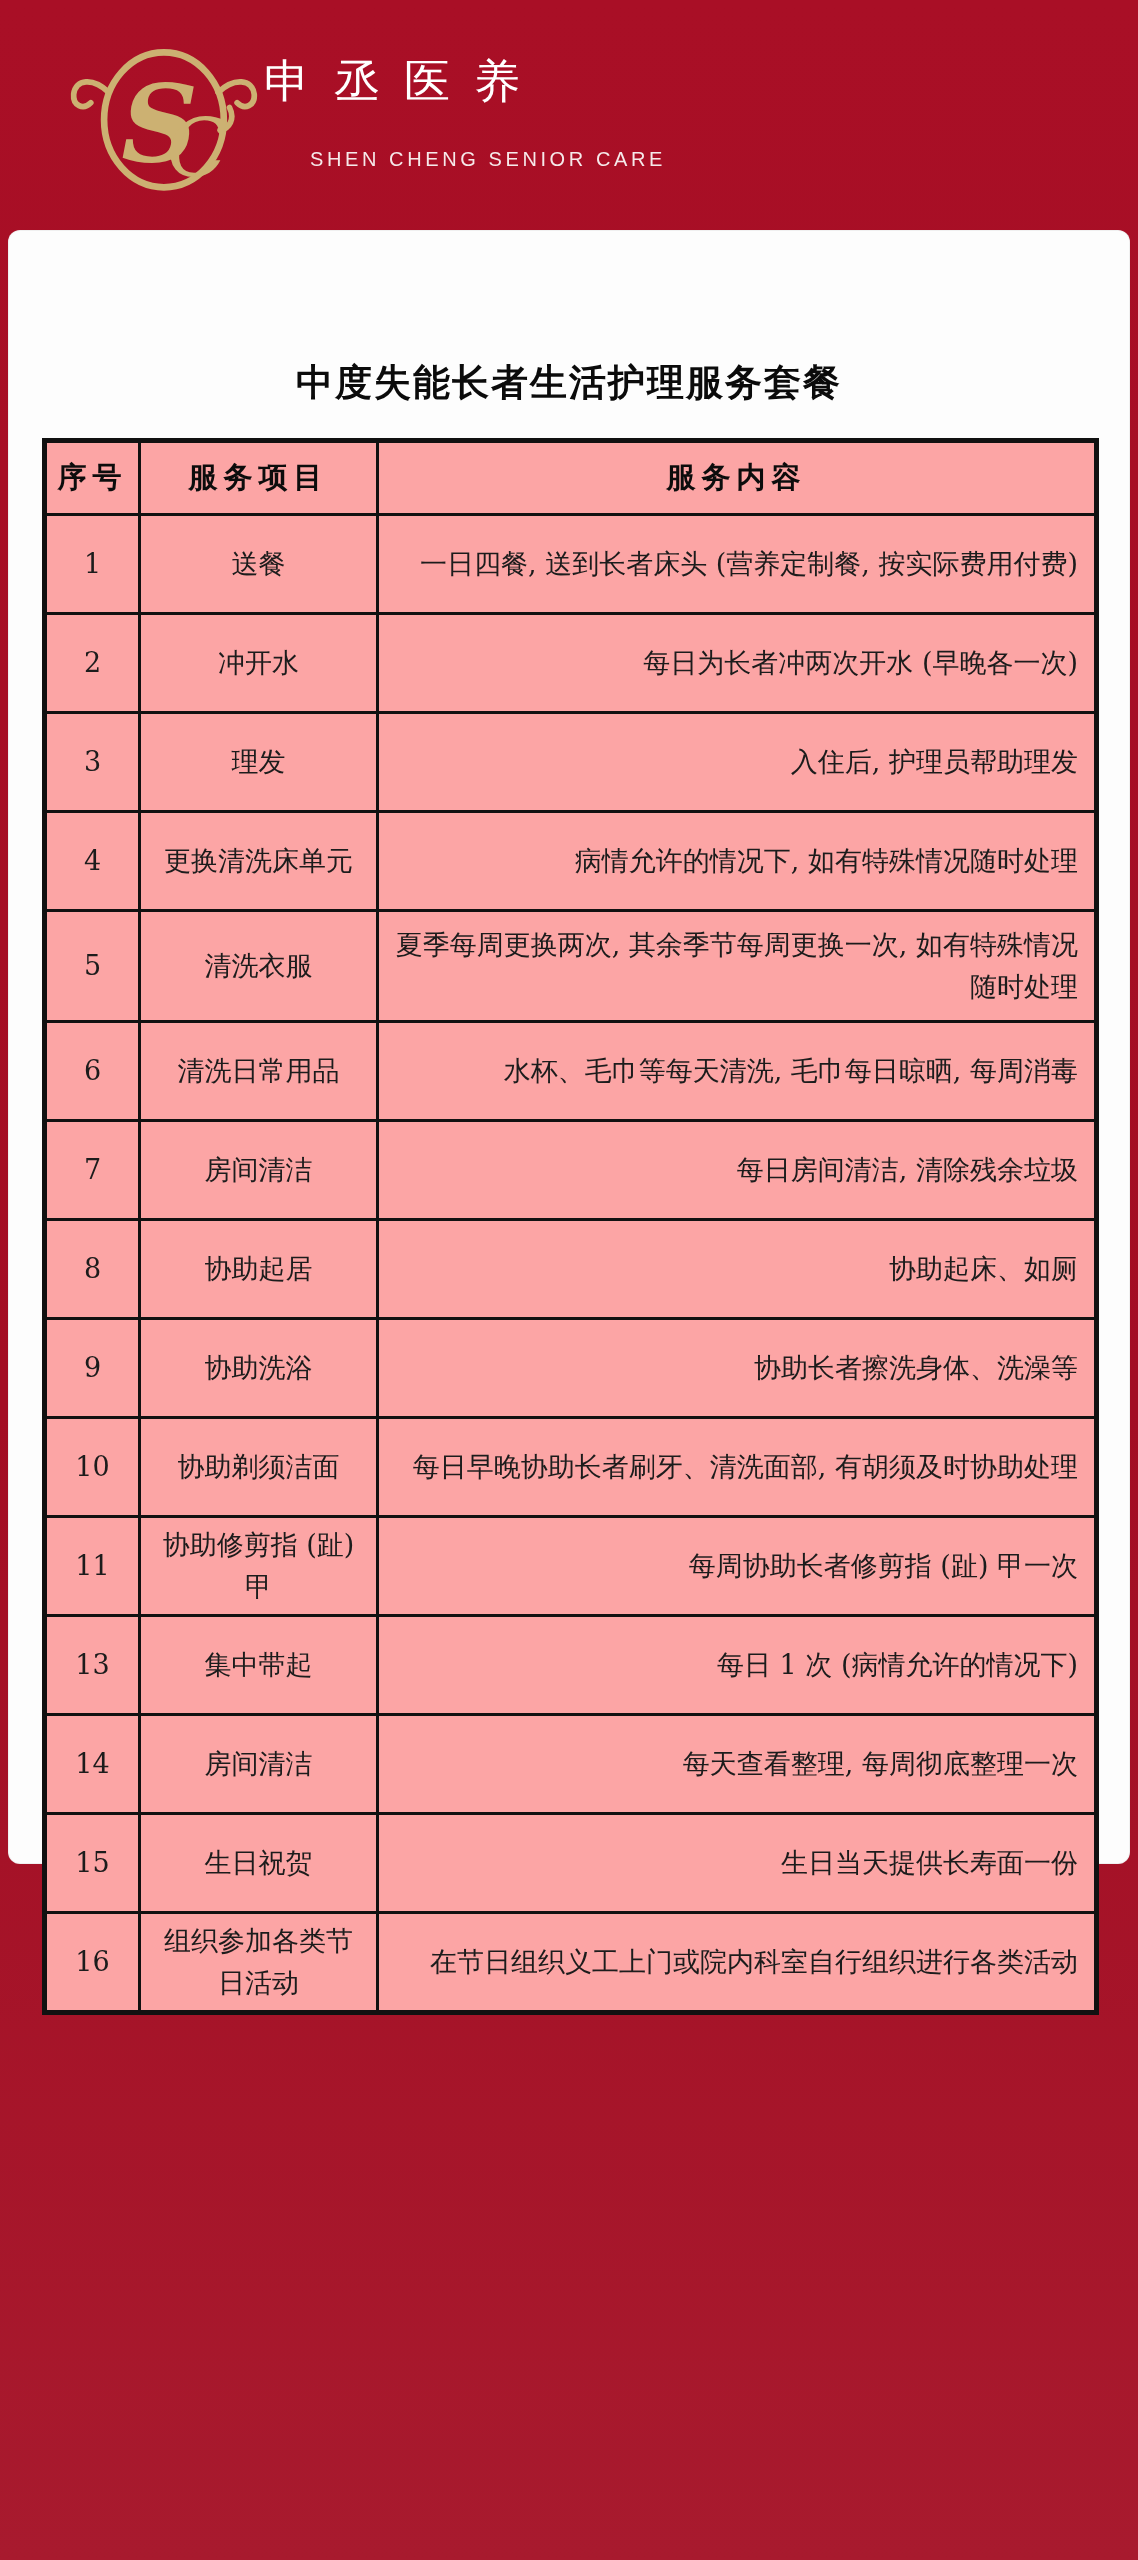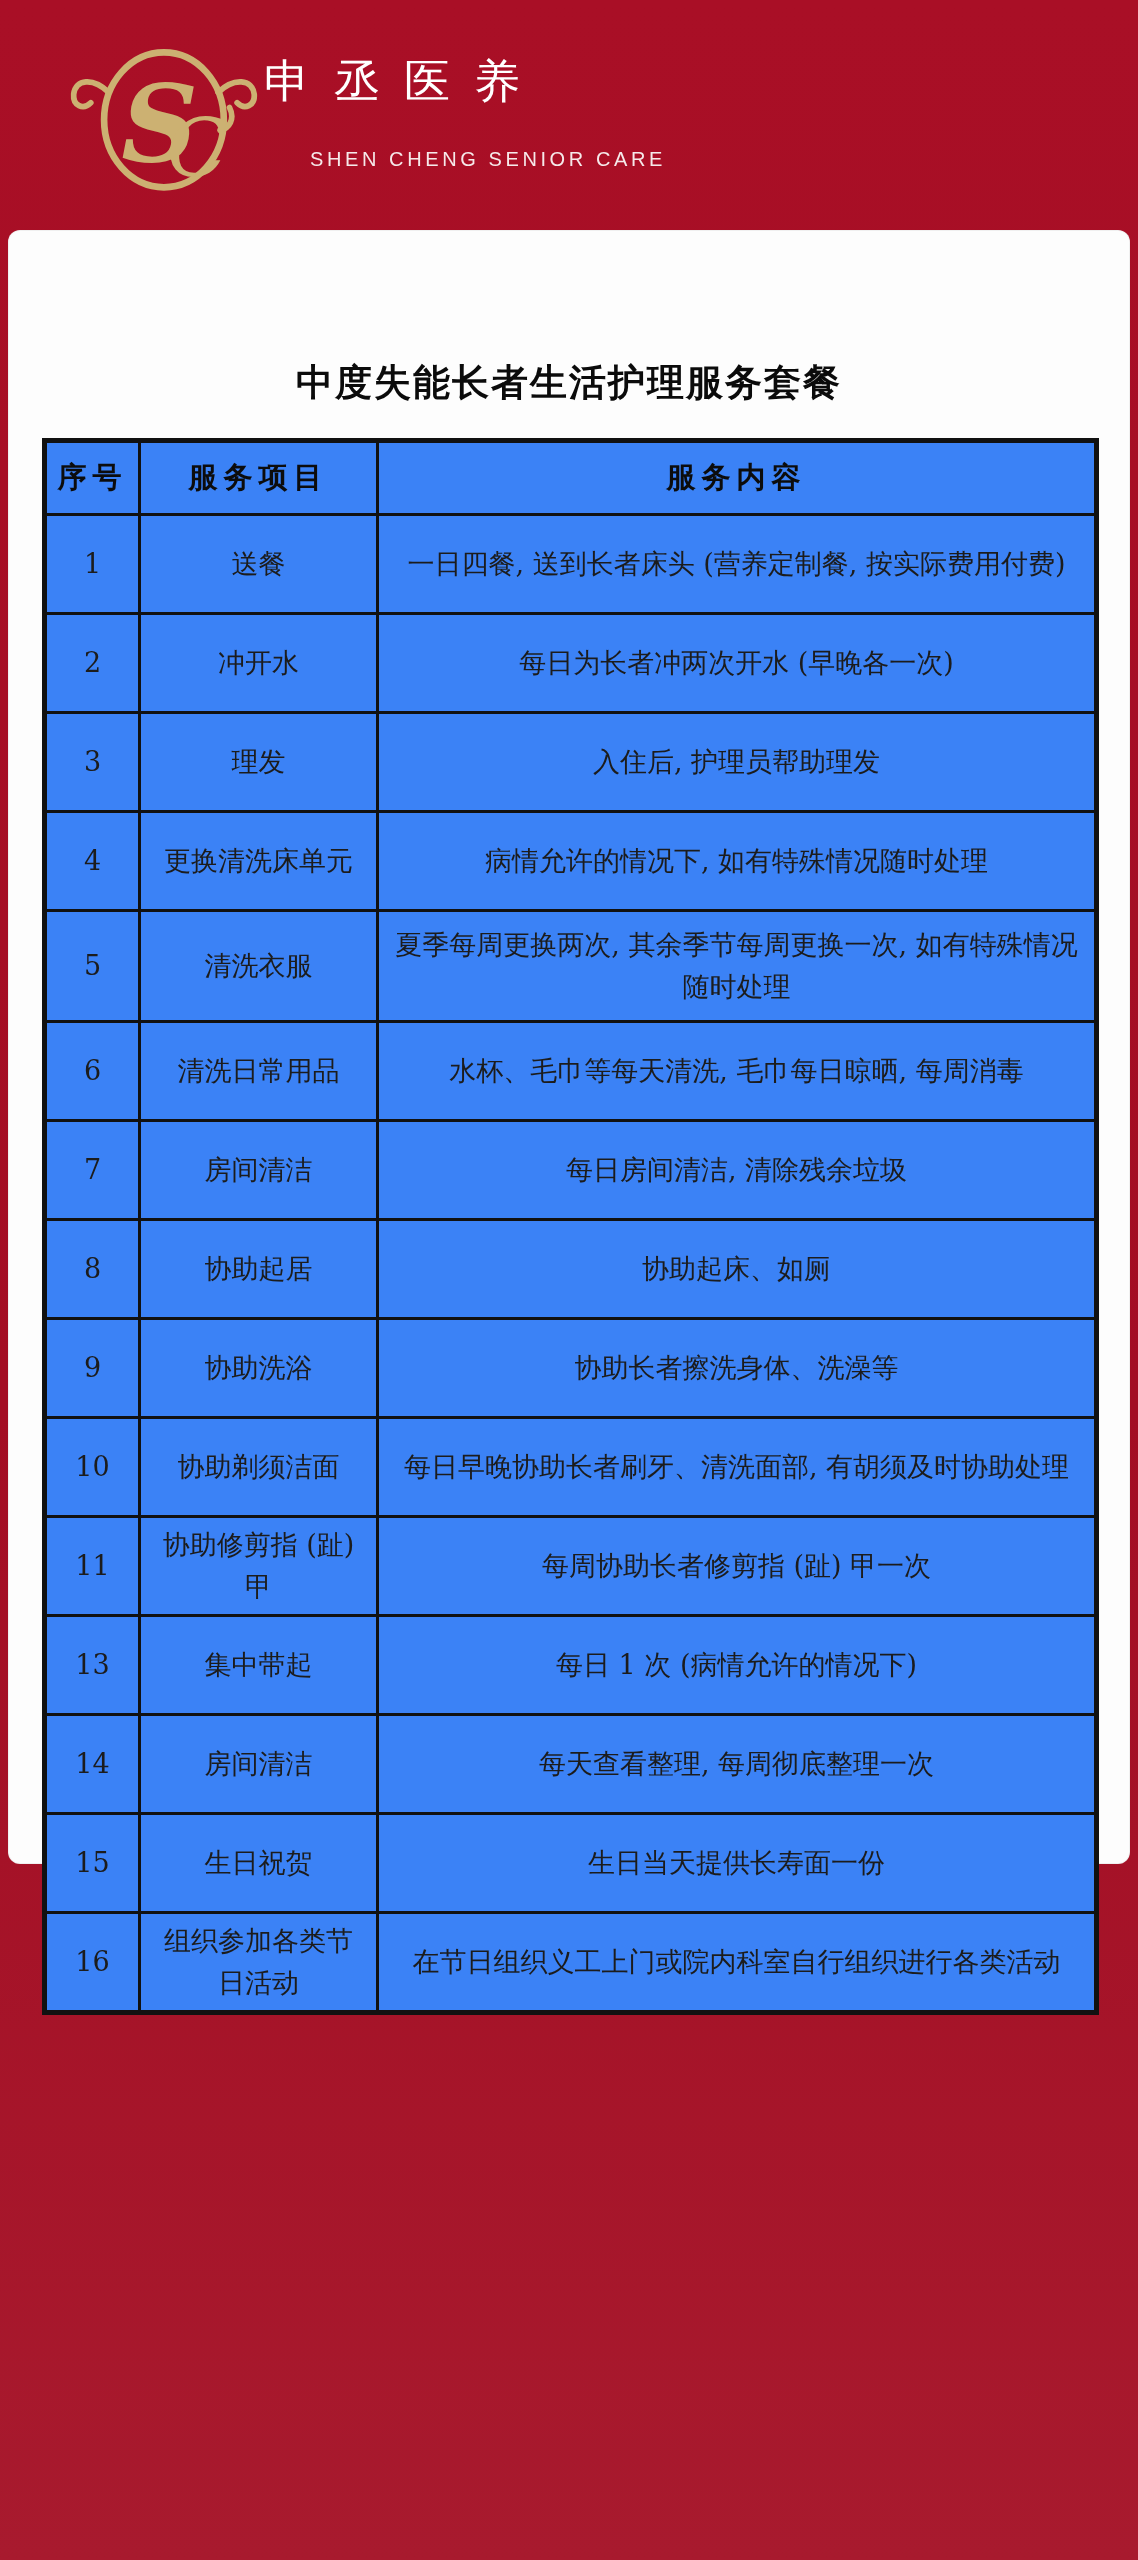--- a/index.html
+++ b/index.html
@@ -71,21 +71,21 @@
   }
 
   
   table.svc {
     position: absolute;
     left: 34px; top: 208px;
     width: 1052px;
     border-collapse: collapse;
     table-layout: fixed;
     color: #1c1c1c;
-    background: #3b82f6;
+    background: #fca5a5;
     border: 5px solid #111111;
   }
   table.svc th, table.svc td {
     border: 3px solid #111111;
   }
   table.svc th {
     height: 68px;
     font-family: "DejaVu Sans", "Liberation Sans", sans-serif;
     font-weight: bold;
     font-size: 29px;
@@ -104,21 +104,21 @@
   }
   table.svc td.no {
     text-align: center;
     font-family: "DejaVu Serif", serif;
   }
   table.svc td.item {
     text-align: center;
     padding: 6px 10px;
   }
   table.svc td.content {
-    text-align: center;
+    text-align: right;
     padding: 12px 16px;
   }
 </style>
 </head>
 <body>
 
 <div class="header">
 
   <svg class="logo" viewBox="0 0 200 200" aria-hidden="true">
 

